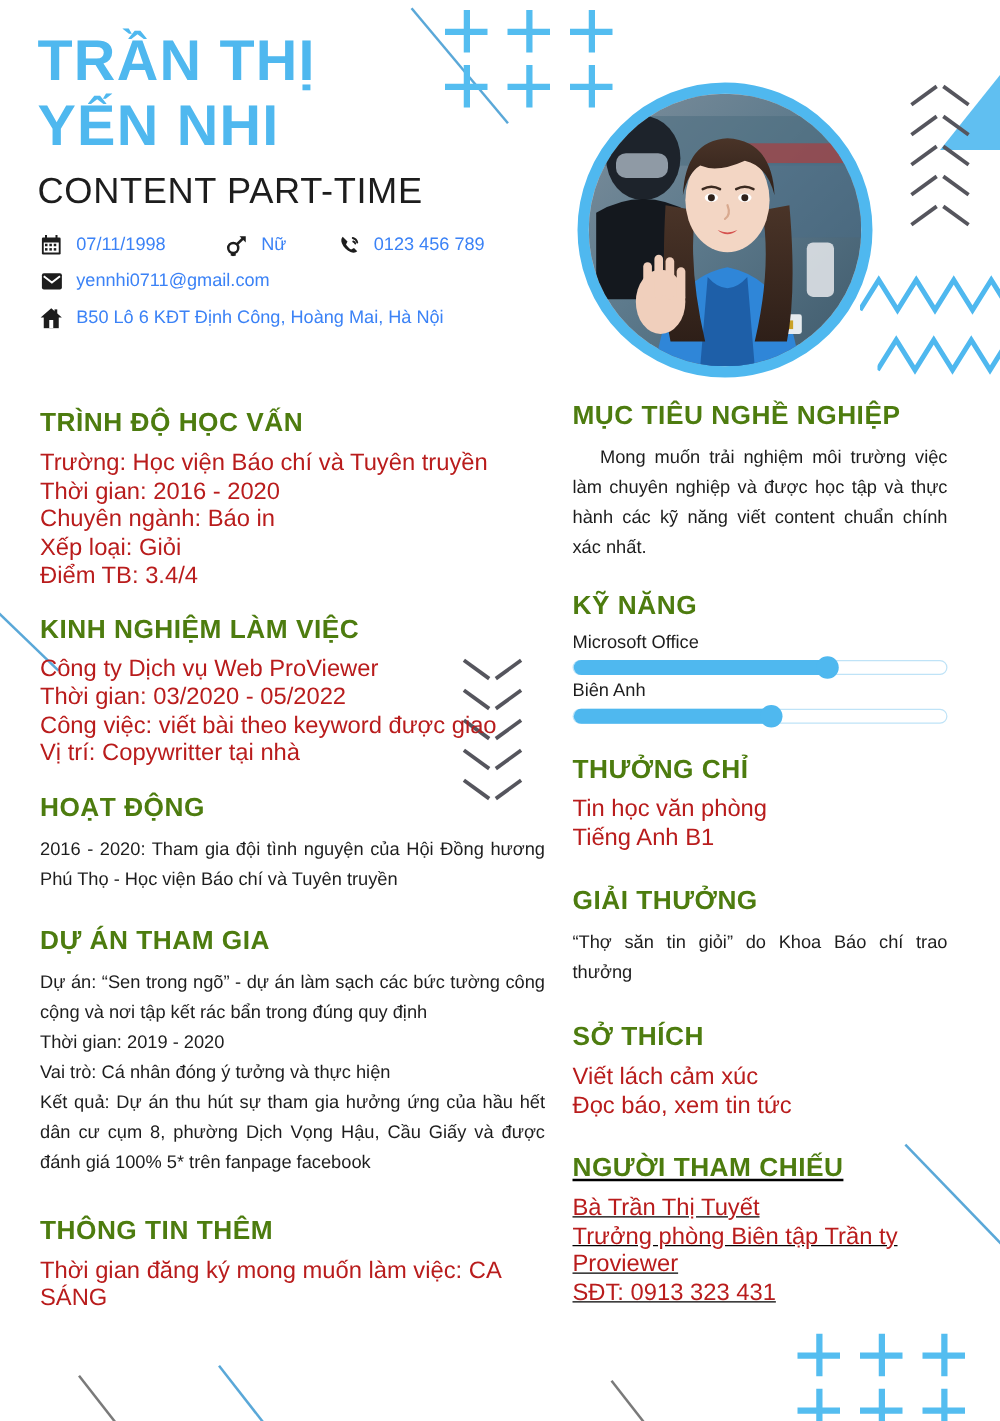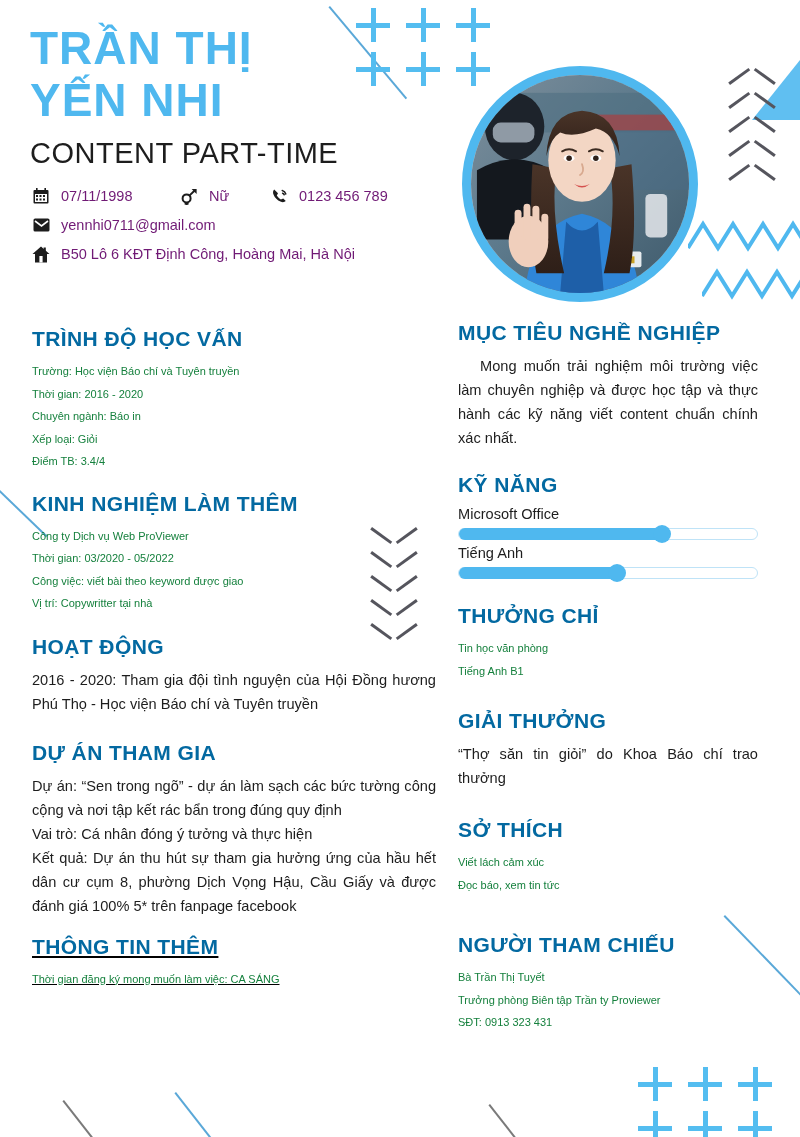--- a/index.html
+++ b/index.html
@@ -60,41 +60,41 @@
 
   .contact { margin-top: 16px; }
   .c-row { display: flex; align-items: center; margin-bottom: 9px; }
   .c-item { display: flex; align-items: center; }
   .c-ico {
     width: 22px; height: 20px; margin-right: 9px;
     display: inline-flex; align-items: center; justify-content: center;
     flex: 0 0 22px;
   }
   .c-ico svg { display: block; }
-  .c-txt { font-size: 14.5px; color: #701a75; white-space: nowrap; }
+  .c-txt { font-size: 14.5px; color: #3b82f6; white-space: nowrap; }
 
   
   .photo-wrap {
     position: absolute; left: 462px; top: 66px;
     width: 236px; height: 236px; border-radius: 50%;
     border: 9px solid #4fb8ef; overflow: hidden; background: #cfd9e0;
   }
   .photo-inner { position: absolute; inset: 0; }
 
   
   .col-left  { position: absolute; left: 32px;  top: 326px; width: 404px; }
   .col-right { position: absolute; left: 458px; top: 320px; width: 300px; }
 
   .sec { margin-bottom: 14px; }
   .sec-title {
-    color: #0369a1; font-weight: 700; letter-spacing: 0.4px;
+    color: #4d7c0f; font-weight: 700; letter-spacing: 0.4px;
     font-size: 21px; line-height: 26px; margin-bottom: 8px;
   }
   .body-line {
-    font-size: 11px; line-height: 22.5px; color: #15803d;
+    font-size: 19px; line-height: 22.5px; color: #b91c1c;
   }
   .body-para {
     font-size: 14.6px; line-height: 24px; color: #1d1d1d;
     text-align: justify;
   }
   .body-para.indent { text-indent: 22px; }
 
   
   .skill { margin-bottom: 5px; }
   .skill-name { font-size: 14.6px; color: #1d1d1d; margin-bottom: 6px; }
@@ -311,40 +311,41 @@
     <div class="sec">
       <div class="sec-title">TRÌNH ĐỘ HỌC VẤN</div>
       <div class="body-line">Trường: Học viện Báo chí và Tuyên truyền</div>
       <div class="body-line">Thời gian: 2016 - 2020</div>
       <div class="body-line">Chuyên ngành: Báo in</div>
       <div class="body-line">Xếp loại: Giỏi</div>
       <div class="body-line">Điểm TB: 3.4/4</div>
     </div>
 
     <div class="sec" style="margin-top:18px;">
-      <div class="sec-title">KINH NGHIỆM LÀM THÊM</div>
+      <div class="sec-title">KINH NGHIỆM LÀM VIỆC</div>
       <div class="body-line">Công ty Dịch vụ Web ProViewer</div>
       <div class="body-line">Thời gian: 03/2020 - 05/2022</div>
       <div class="body-line">Công việc: viết bài theo keyword được giao</div>
       <div class="body-line">Vị trí: Copywritter tại nhà</div>
     </div>
 
     <div class="sec" style="margin-top:19px;">
       <div class="sec-title">HOẠT ĐỘNG</div>
       <div class="body-para">2016 - 2020: Tham gia đội tình nguyện của Hội Đồng hương Phú Thọ - Học viện Báo chí và Tuyên truyền</div>
     </div>
 
     <div class="sec" style="margin-top:24px;">
       <div class="sec-title">DỰ ÁN THAM GIA</div>
       <div class="body-para">Dự án: “Sen trong ngõ” - dự án làm sạch các bức tường công cộng và nơi tập kết rác bẩn trong đúng quy định</div>
+      <div class="body-para">Thời gian: 2019 - 2020</div>
       <div class="body-para">Vai trò: Cá nhân đóng ý tưởng và thực hiện</div>
       <div class="body-para">Kết quả: Dự án thu hút sự tham gia hưởng ứng của hầu hết dân cư cụm 8, phường Dịch Vọng Hậu, Cầu Giấy và được đánh giá 100% 5* trên fanpage facebook</div>
     </div>
 
-    <div class="sec" style="margin-top:16px;text-decoration:underline;">
+    <div class="sec" style="margin-top:30px;">
       <div class="sec-title">THÔNG TIN THÊM</div>
       <div class="body-line">Thời gian đăng ký mong muốn làm việc: CA SÁNG</div>
     </div>
   </div>
 
   <div class="col-right">
 
     <div class="sec">
       <div class="sec-title">MỤC TIÊU NGHỀ NGHIỆP</div>
       <div class="body-para indent">Mong muốn trải nghiệm môi trường việc làm chuyên nghiệp và được học tập và thực hành các kỹ năng viết content chuẩn chính xác nhất.</div>
@@ -355,21 +356,21 @@
 
       <div class="skill">
         <div class="skill-name">Microsoft Office</div>
         <div class="bar-track">
           <div class="bar-fill" id="fill0" style="width: 68%;"></div>
           <div class="bar-knob" id="knob0" style="left: 68%;"></div>
         </div>
       </div>
 
       <div class="skill">
-        <div class="skill-name">Tiếng Anh</div>
+        <div class="skill-name">Biên Anh</div>
         <div class="bar-track">
           <div class="bar-fill" id="fill1" style="width: 53%;"></div>
           <div class="bar-knob" id="knob1" style="left: 53%;"></div>
         </div>
       </div>
     </div>
 
     <div class="sec" style="margin-top:24px;">
       <div class="sec-title">THƯỞNG CHỈ</div>
       <div class="body-line">Tin học văn phòng</div>
@@ -380,21 +381,21 @@
       <div class="sec-title">GIẢI THƯỞNG</div>
       <div class="body-para">“Thợ săn tin giỏi” do Khoa Báo chí trao thưởng</div>
     </div>
 
     <div class="sec" style="margin-top:27px;">
       <div class="sec-title">SỞ THÍCH</div>
       <div class="body-line">Viết lách cảm xúc</div>
       <div class="body-line">Đọc báo, xem tin tức</div>
     </div>
 
-    <div class="sec" style="margin-top:36px;">
+    <div class="sec" style="margin-top:26px;text-decoration:underline;">
       <div class="sec-title">NGƯỜI THAM CHIẾU</div>
       <div class="body-line">Bà Trần Thị Tuyết</div>
       <div class="body-line">Trưởng phòng Biên tập Trần ty Proviewer</div>
       <div class="body-line">SĐT: 0913 323 431</div>
     </div>
   </div>
 
 </div>
 
 </body></html>

